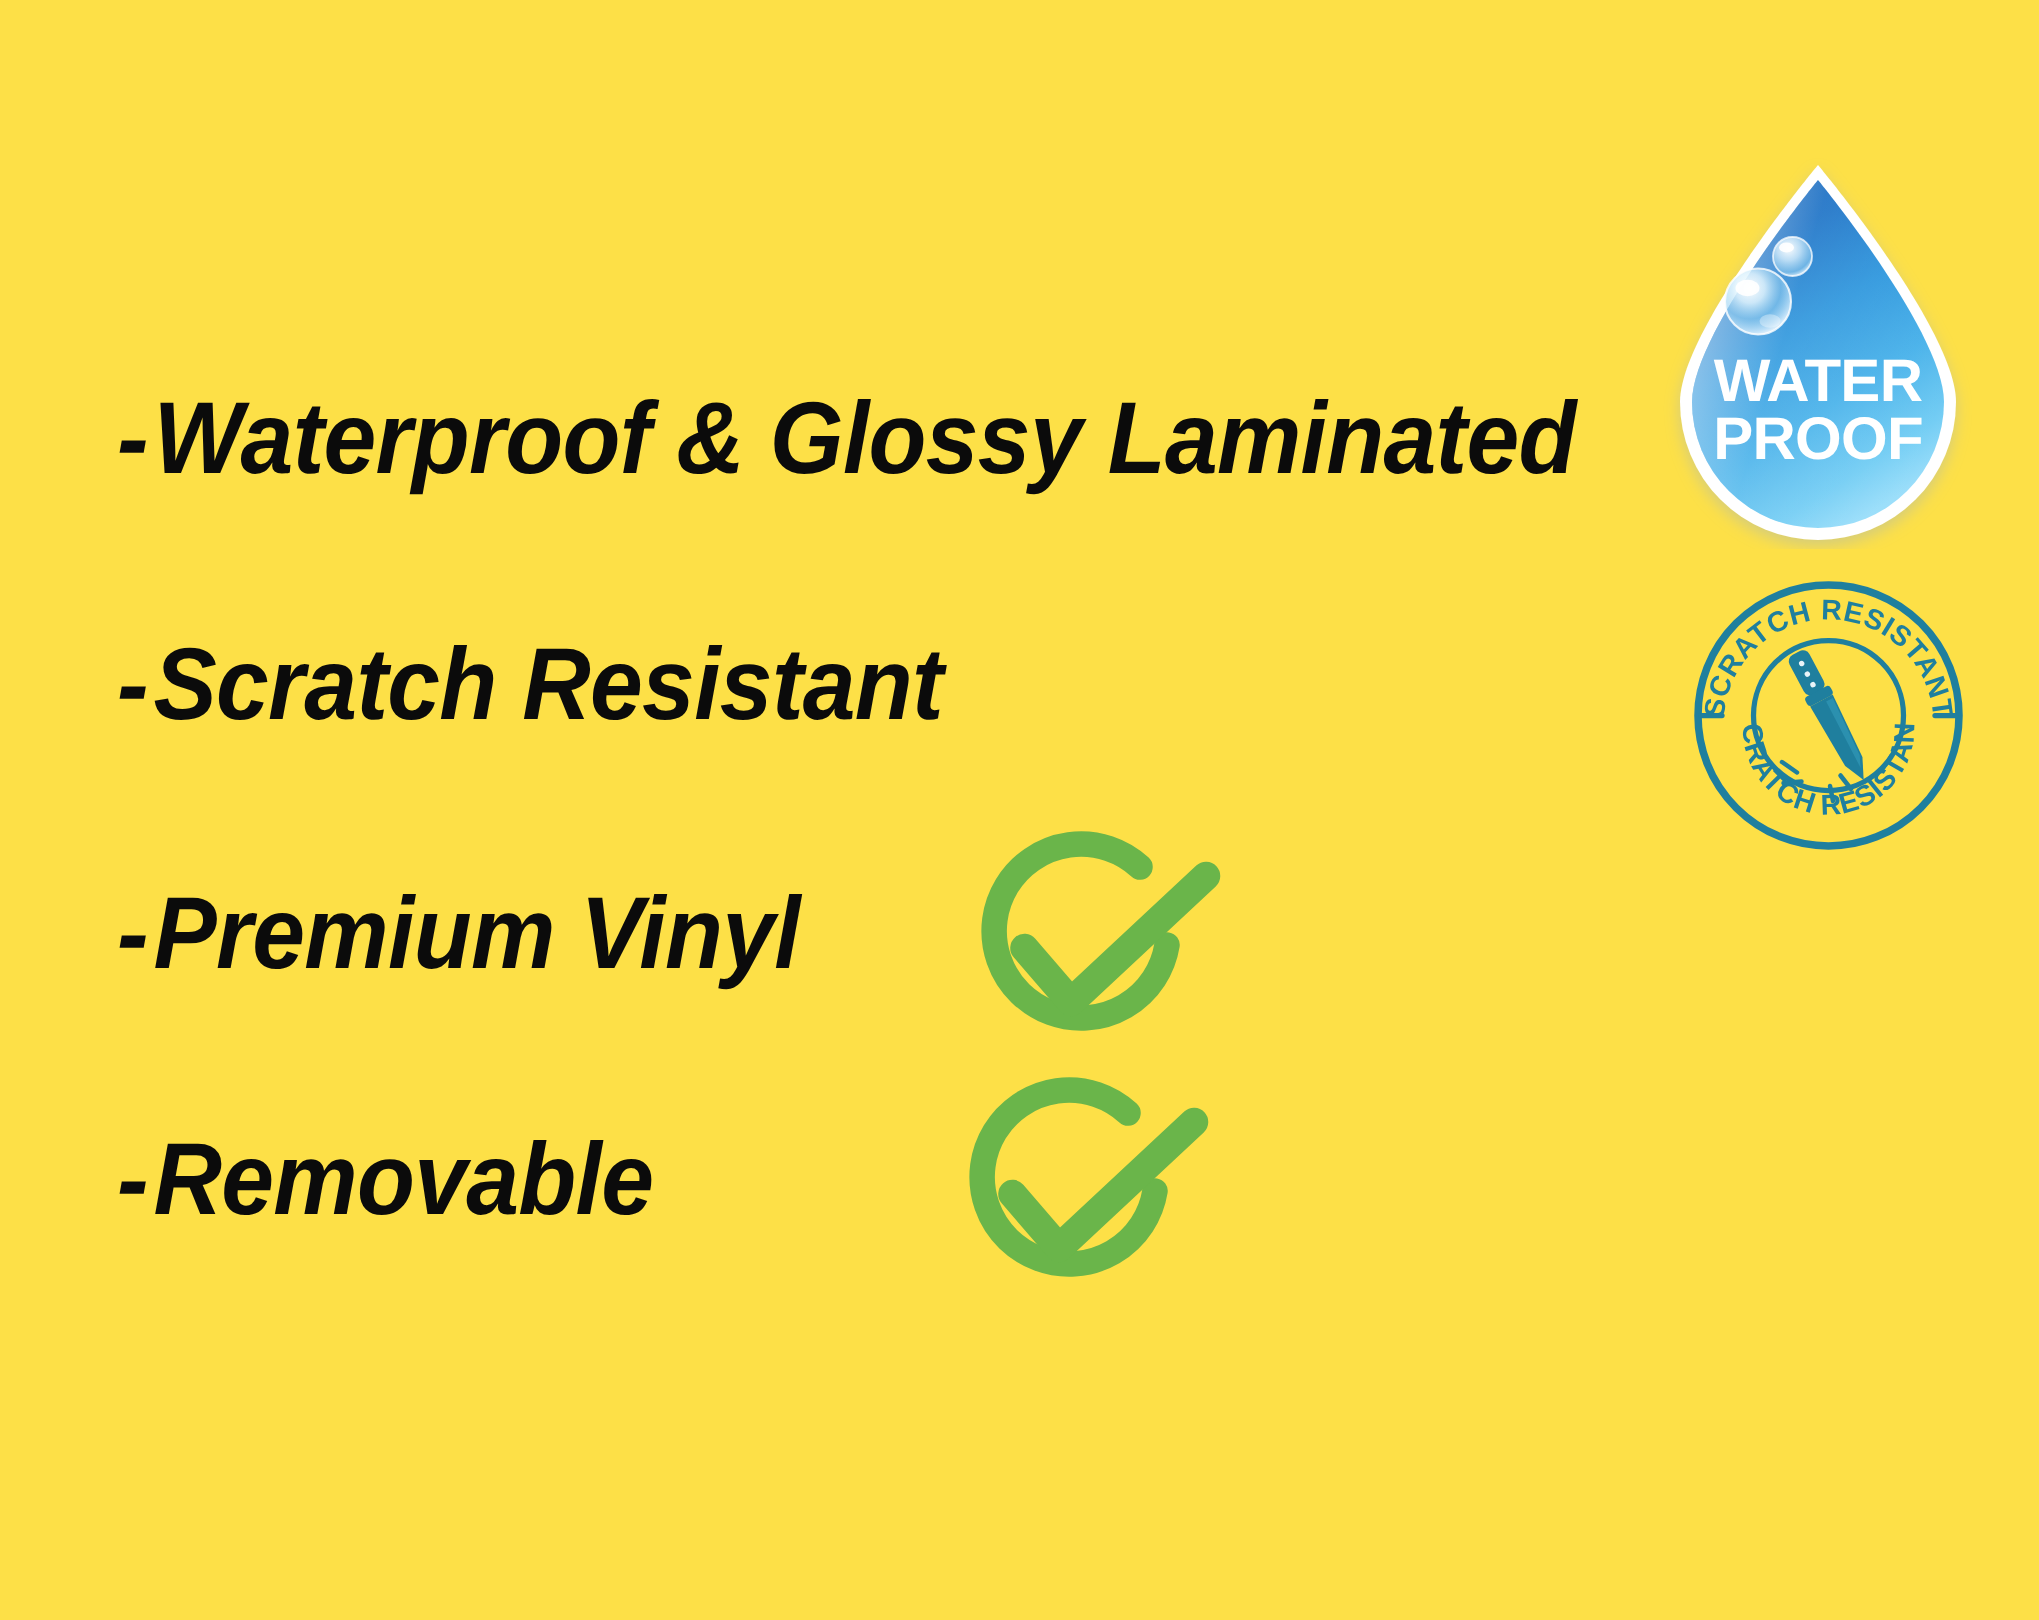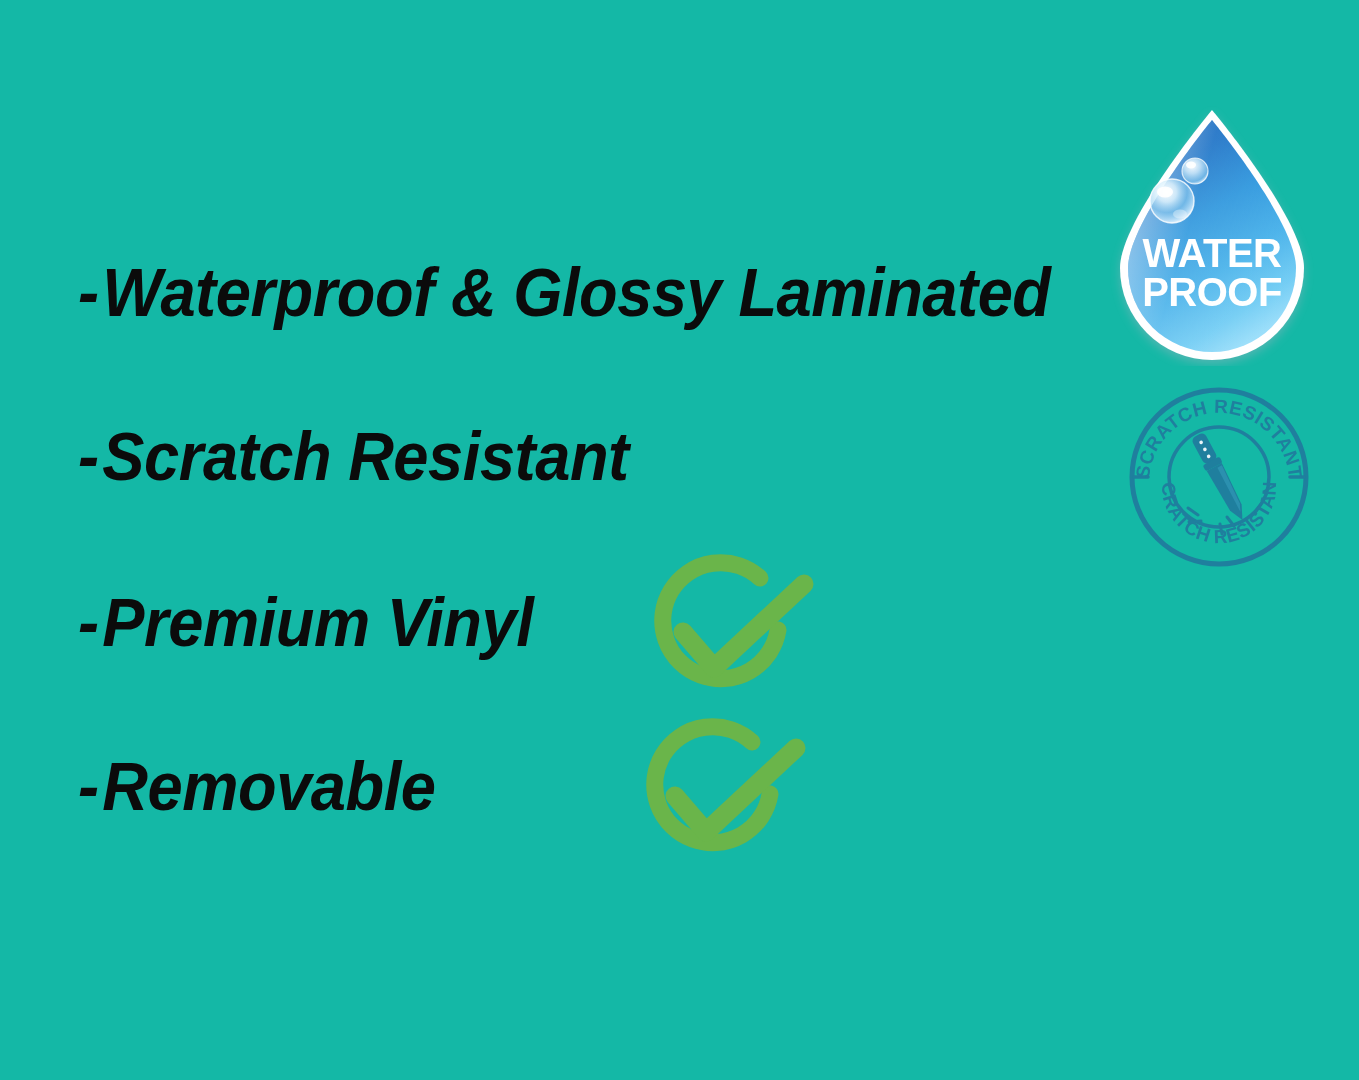--- a/index.html
+++ b/index.html
@@ -12,21 +12,21 @@
     height: 1080px;
     position: relative;
     overflow: hidden;
     font-family: "Liberation Sans", sans-serif;
     -webkit-font-smoothing: antialiased;
   }
 
   #stage {
     position: absolute;
     inset: 0;
-    background: #14b8a6;
+    background: #fde047;
   }
 
   
   .feature-line {
     position: absolute;
     left: 78px;
     white-space: nowrap;
     font-family: "Liberation Sans", sans-serif;
     font-weight: 700;
     font-style: italic;

